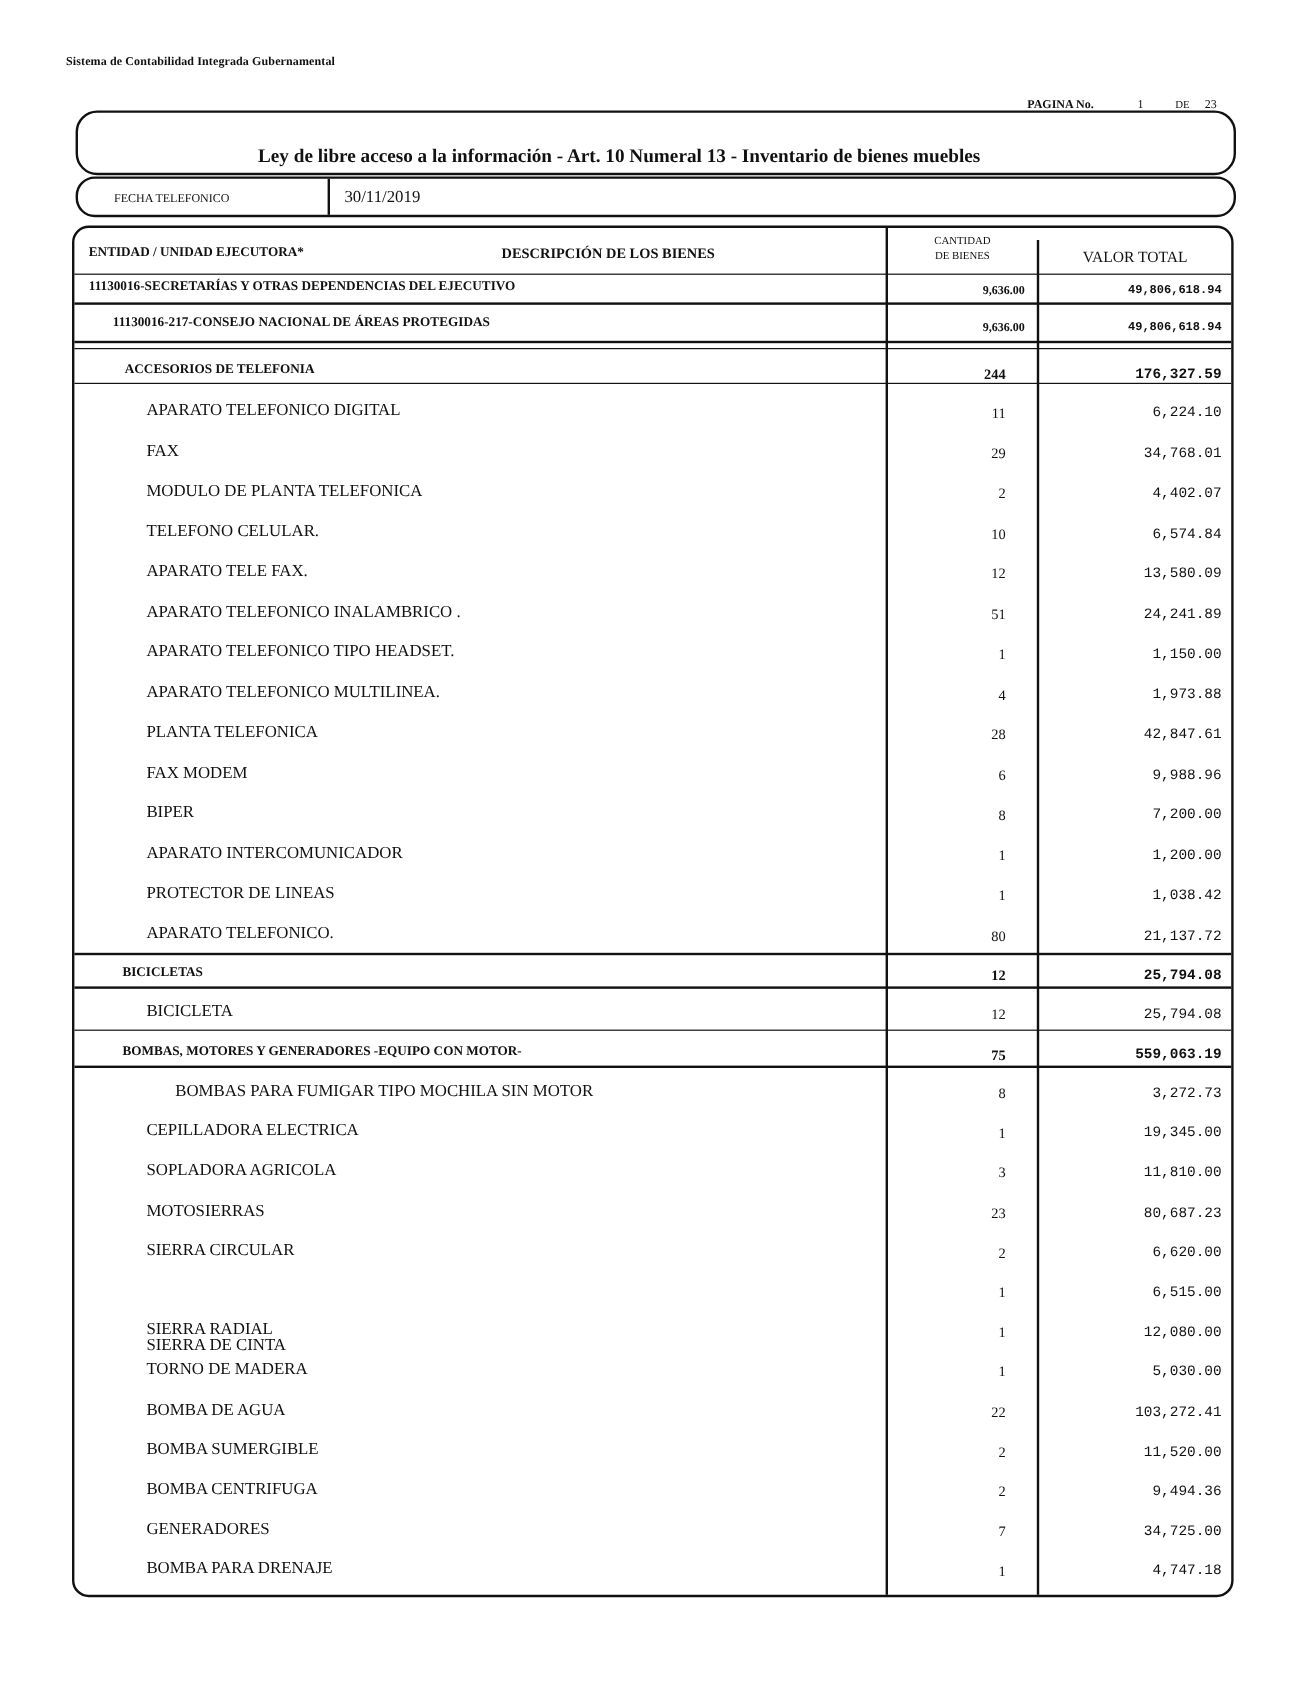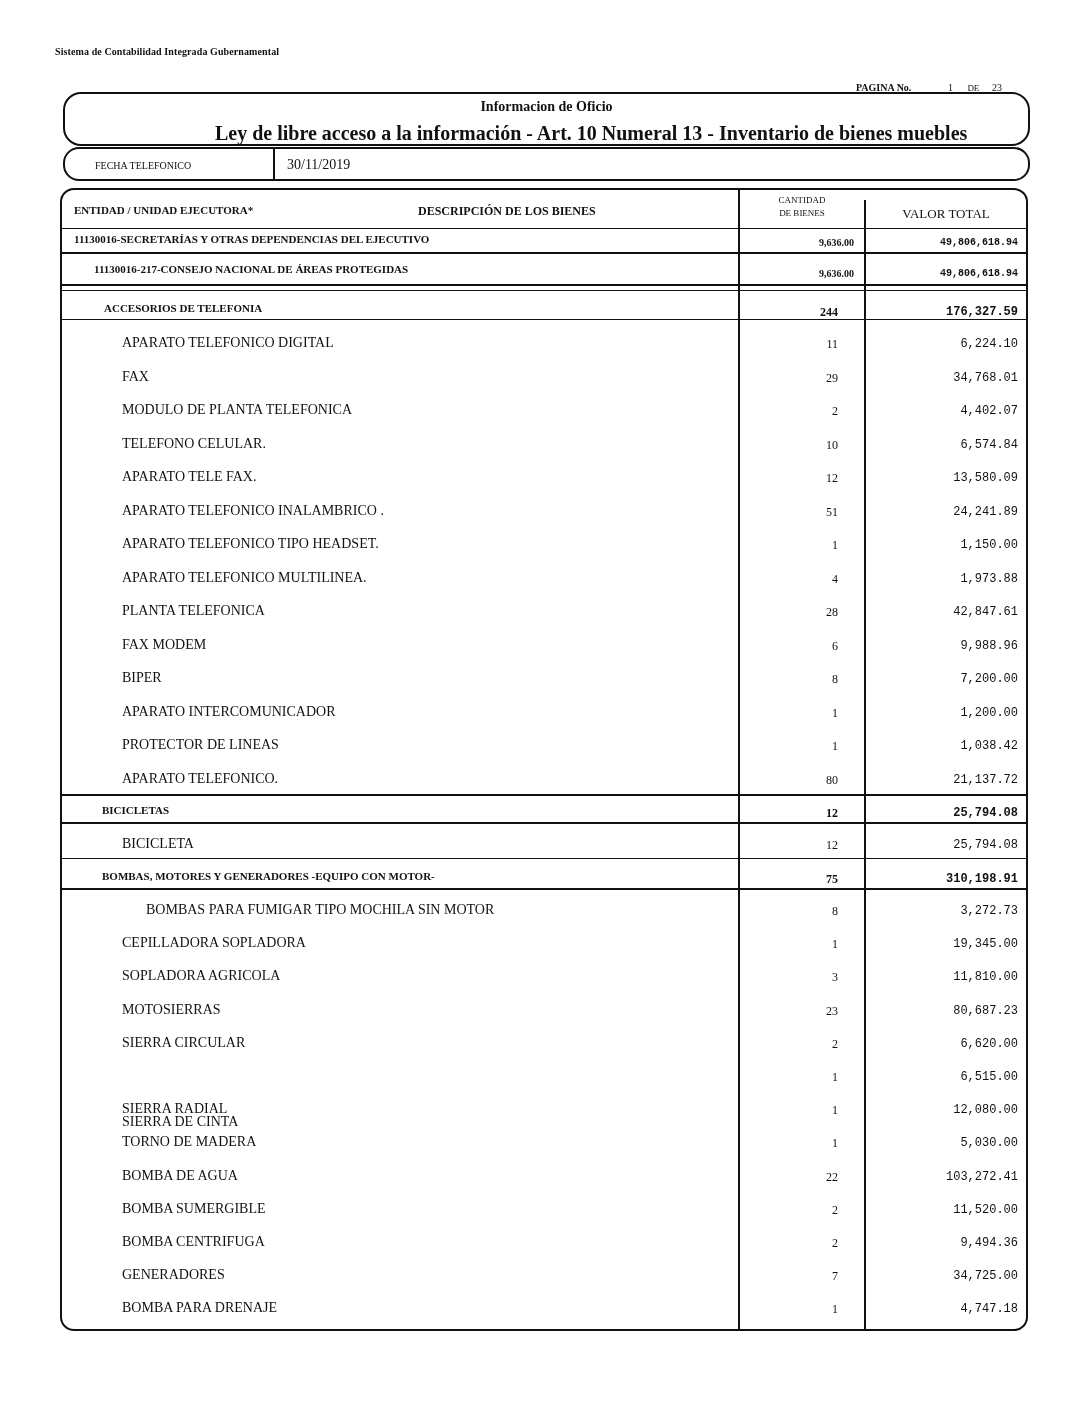--- a/index.html
+++ b/index.html
@@ -3,27 +3,27 @@
 <meta charset="utf-8">
 <style>
   html, body { margin:0; padding:0; background:#ffffff; }
   body { width:1088px; height:1408px; position:relative; overflow:hidden;
          font-family:"Liberation Serif", "DejaVu Serif", serif; color:#111; }
   .abs { position:absolute; }
   .sys-title { left:55px; top:46px; font-size:10px; font-weight:bold; letter-spacing:0.1px; }
   .page-no { left:856px; top:82px; font-size:10px; font-weight:bold; }
   .page-no span { display:inline-block; }
   .page-no .num { margin-left:34px; font-weight:normal; }
-  .page-no .de { margin-left:12px; font-weight:normal; font-size:9px;}
+  .page-no .de { margin-left:24px; font-weight:normal; font-size:9px;}
   .page-no .tot { margin-left:10px; font-weight:normal; }
 
   .hdr-box { left:63px; top:92px; width:963px; height:50px; border:2px solid #111;
              border-radius:18px 18px 18px 18px; }
   .hdr-line1 { left:0; width:963px; top:5px; text-align:center; font-size:14px; font-weight:bold; }
-  .hdr-line2 { left:150px; top:28px; font-size:20px; font-weight:bold; }
+  .hdr-line2 { left:150px; top:28px; font-size:16px; font-weight:bold; }
 
   .fecha-box { left:63px; top:147px; width:963px; height:30px; border:2px solid #111;
                border-radius:16px; border-top-width:2px; }
   .fecha-label { left:30px; top:11px; font-size:10px; }
   .fecha-div { left:208px; top:0; width:2px; height:30px; background:#111; }
   .fecha-val { left:222px; top:8px; font-size:14px; }
 
   .table-box { left:60px; top:188px; width:964px; height:1139px; border:2px solid #111;
                border-radius:14px 14px 14px 14px; }
   .vline1 { left:676px; top:0; width:2px; height:1139px; background:#111; }
@@ -50,21 +50,20 @@
 <div class="abs sys-title">Sistema de Contabilidad Integrada Gubernamental</div>
 
 <div class="abs page-no">
   <span>PAGINA No.</span>
   <span class="num">1</span>
   <span class="de">DE</span>
   <span class="tot">23</span>
 </div>
 
 <div class="abs hdr-box">
-  <div class="abs hdr-line1">Informacion de Oficio</div>
   <div class="abs hdr-line2">Ley de libre acceso a la información - Art. 10 Numeral 13 - Inventario de bienes muebles</div>
 </div>
 
 <div class="abs fecha-box">
   <div class="abs fecha-label">FECHA TELEFONICO</div>
   <div class="abs fecha-div"></div>
   <div class="abs fecha-val">30/11/2019</div>
 </div>
 
 <div class="abs table-box" id="tbl">
@@ -106,21 +105,21 @@
   <div class="abs val bold" style="left:756px; top:616px;">25,794.08</div>
   <div class="abs hline thick" style="top:632px;"></div>
 
   <div class="abs row-desc" style="left:60px; top:646px;">BICICLETA</div>
   <div class="abs cnt" style="left:686px; top:648px;">12</div>
   <div class="abs val" style="left:756px; top:648px;">25,794.08</div>
   <div class="abs hline" style="top:668px;"></div>
 
   <div class="abs row-desc bold" style="left:40px; top:680px;">BOMBAS, MOTORES Y GENERADORES  -EQUIPO CON MOTOR-</div>
   <div class="abs cnt bold" style="left:686px; top:682px;">75</div>
-  <div class="abs val bold" style="left:756px; top:682px;">310,198.91</div>
+  <div class="abs val bold" style="left:756px; top:682px;">559,063.19</div>
   <div class="abs hline thick" style="top:698px;"></div>
 
   <div id="g2items"></div>
 <div class="abs row-desc" style="left: 60px; top: 145px;">APARATO TELEFONICO DIGITAL</div>
     <div class="abs cnt" style="left: 686px; top: 147px;">11</div>
     <div class="abs val" style="left: 756px; top: 147px;">6,224.10</div>
     <div class="abs row-desc" style="left: 60px; top: 178.5px;">FAX</div>
     <div class="abs cnt" style="left: 686px; top: 180.5px;">29</div>
     <div class="abs val" style="left: 756px; top: 180.5px;">34,768.01</div>
     <div class="abs row-desc" style="left: 60px; top: 212px;">MODULO DE PLANTA TELEFONICA</div>
@@ -155,21 +154,21 @@
     <div class="abs val" style="left: 756px; top: 515.5px;">1,200.00</div>
     <div class="abs row-desc" style="left: 60px; top: 547px;">PROTECTOR DE LINEAS</div>
     <div class="abs cnt" style="left: 686px; top: 549px;">1</div>
     <div class="abs val" style="left: 756px; top: 549px;">1,038.42</div>
     <div class="abs row-desc" style="left: 60px; top: 580.5px;">APARATO TELEFONICO.</div>
     <div class="abs cnt" style="left: 686px; top: 582.5px;">80</div>
     <div class="abs val" style="left: 756px; top: 582.5px;">21,137.72</div>
     <div class="abs row-desc" style="left: 60px; top: 712px; margin-left: 24px;">BOMBAS PARA FUMIGAR TIPO MOCHILA SIN MOTOR</div>
     <div class="abs cnt" style="left: 686px; top: 714px;">8</div>
     <div class="abs val" style="left: 756px; top: 714px;">3,272.73</div>
-    <div class="abs row-desc" style="left: 60px; top: 745.2px;">CEPILLADORA SOPLADORA</div>
+    <div class="abs row-desc" style="left: 60px; top: 745.2px;">CEPILLADORA ELECTRICA</div>
     <div class="abs cnt" style="left: 686px; top: 747.2px;">1</div>
     <div class="abs val" style="left: 756px; top: 747.2px;">19,345.00</div>
     <div class="abs row-desc" style="left: 60px; top: 778.4px;">SOPLADORA AGRICOLA</div>
     <div class="abs cnt" style="left: 686px; top: 780.4px;">3</div>
     <div class="abs val" style="left: 756px; top: 780.4px;">11,810.00</div>
     <div class="abs row-desc" style="left: 60px; top: 811.6px;">MOTOSIERRAS</div>
     <div class="abs cnt" style="left: 686px; top: 813.6px;">23</div>
     <div class="abs val" style="left: 756px; top: 813.6px;">80,687.23</div>
     <div class="abs row-desc" style="left: 60px; top: 844.8px; text-align: right;">SIERRA CIRCULAR</div>
     <div class="abs cnt" style="left: 686px; top: 846.8px;">2</div>

